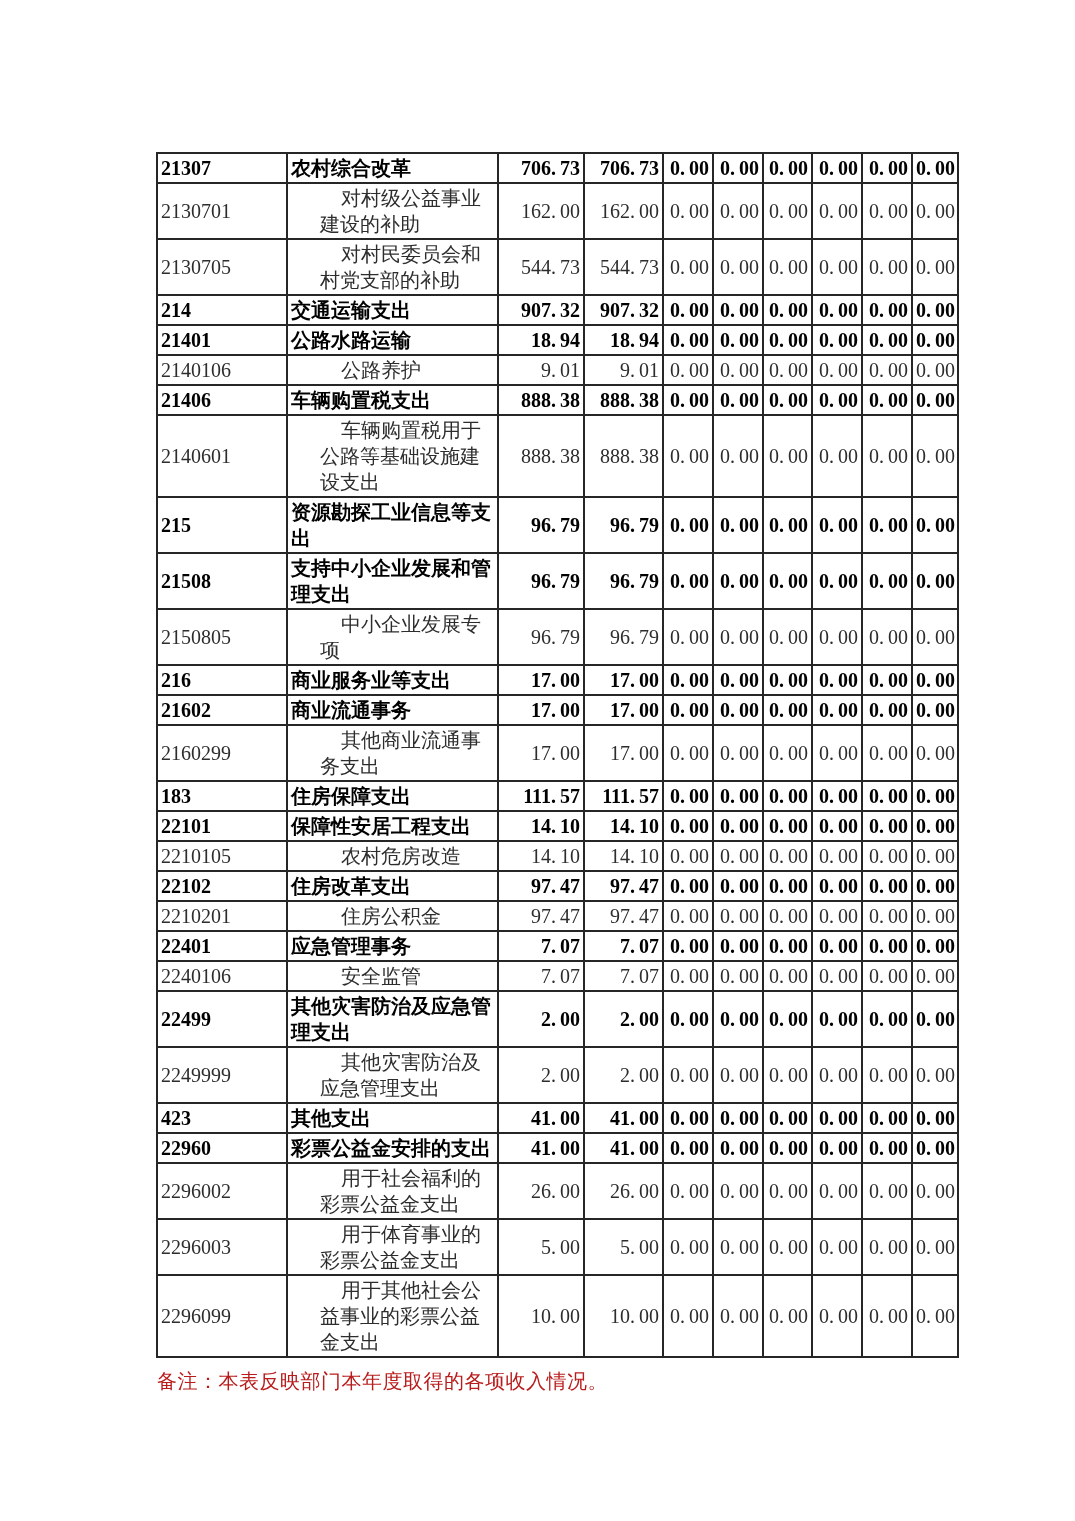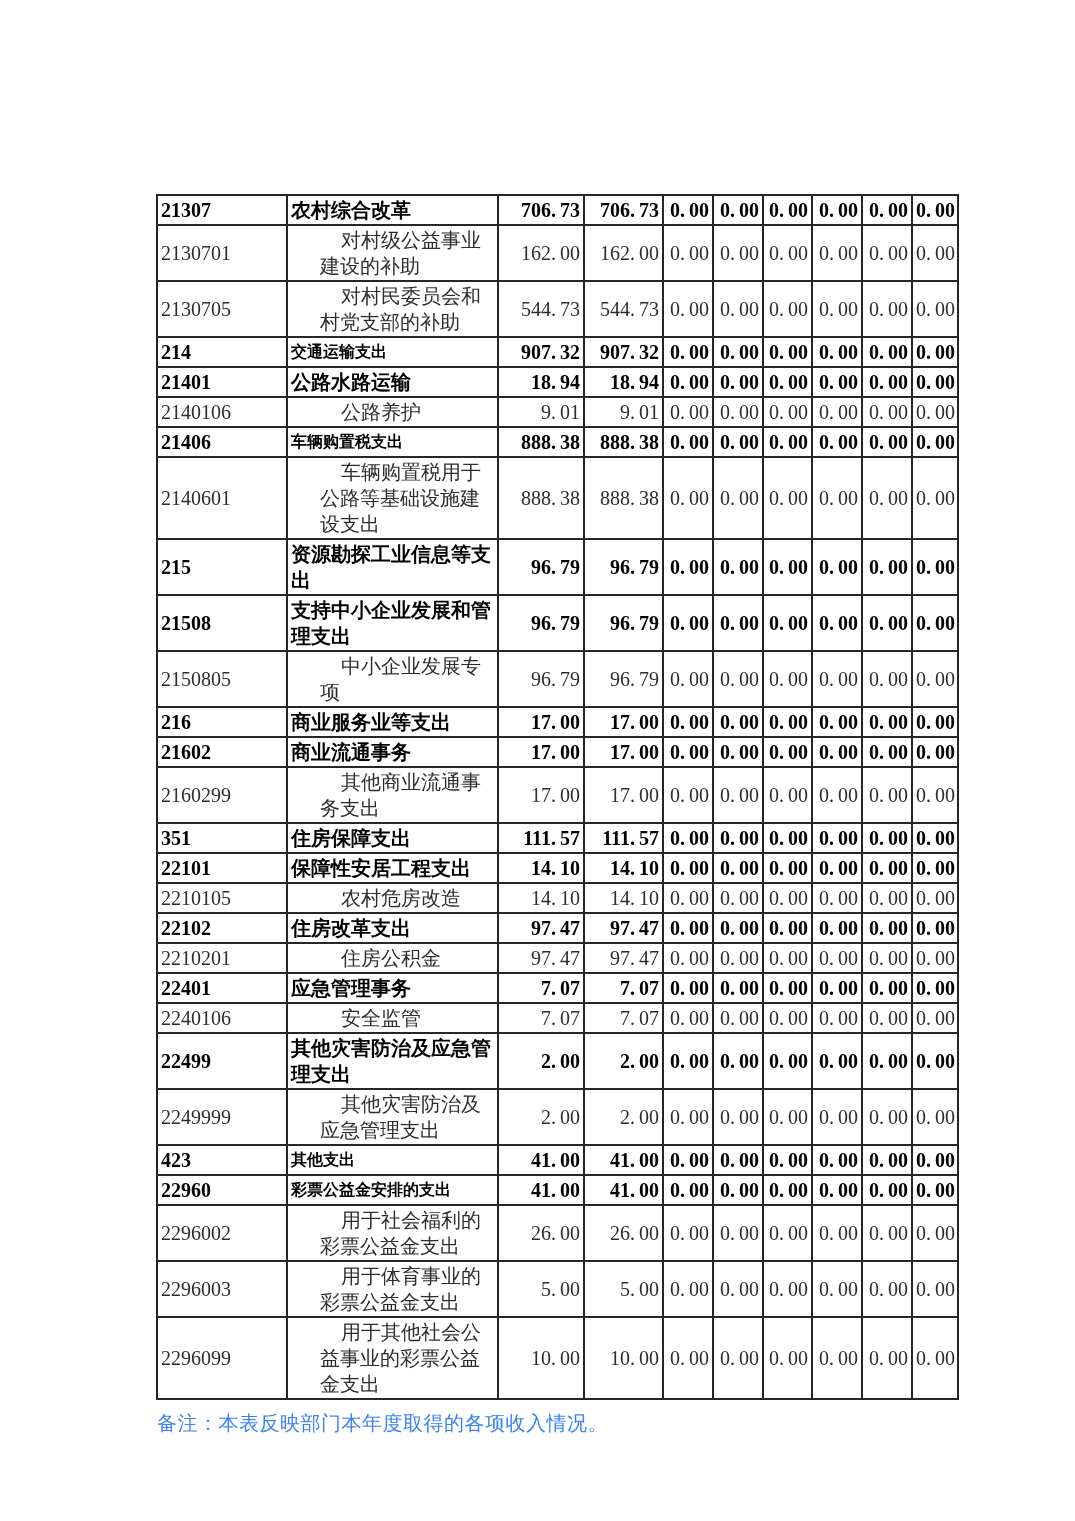--- a/index.html
+++ b/index.html
@@ -12,21 +12,20 @@
     height: 1521px;
     position: relative;
     font-family: "Liberation Serif", "DejaVu Serif", serif;
     color: #222222;
   }
   .sheet {
     position: absolute;
     left: 156px;
     top: 152px;
     width: 801px;
-    margin-top: 42px;
   }
   table.budget {
     width: 801px;
     border-collapse: collapse;
     table-layout: fixed;
   }
   table.budget td {
     border: 2px solid #262626;
     vertical-align: middle;
     font-size: 20px;
@@ -36,25 +35,25 @@
     overflow: hidden;
   }
   tr.row-detail { height: 29px; }
   tr.row-class  { height: 29px; }
   tr.row-small  { height: 27px; }
   td.code { padding-left: 5px; text-align: left; white-space: nowrap; }
   td.name { padding-left: 4px; padding-right: 2px; word-break: break-all; }
   td.num  { text-align: right; padding-right: 4px; padding-left: 1px; font-size: 18px; white-space: nowrap; }
   tr.row-class td { font-weight: bold; color: #000000; }
   tr.row-detail td.name { text-indent: 21px; padding-left: 32px; }
-  tr.row-small td.name { font-size: 16px; }
+  tr.row-small td.name { font-size: 20px; }
   .footnote {
     margin: 10px 0 0 1px;
     font-size: 20px;
-    color: #3b82f6;
+    color: #b91c1c;
     letter-spacing: 0.5px;
   }
 </style>
 </head>
 <body>
 
 <div class="sheet">
   <table class="budget">
     <colgroup>
       <col style="width:130px">
@@ -231,21 +230,21 @@
           <td class="num">17. 00</td>
           <td class="num">17. 00</td>
           <td class="num">0. 00</td>
           <td class="num">0. 00</td>
           <td class="num">0. 00</td>
           <td class="num">0. 00</td>
           <td class="num">0. 00</td>
           <td class="num">0. 00</td>
         </tr>
         <tr class="row-class">
-          <td class="code">351</td>
+          <td class="code">183</td>
           <td class="name">住房保障支出</td>
           <td class="num">111. 57</td>
           <td class="num">111. 57</td>
           <td class="num">0. 00</td>
           <td class="num">0. 00</td>
           <td class="num">0. 00</td>
           <td class="num">0. 00</td>
           <td class="num">0. 00</td>
           <td class="num">0. 00</td>
         </tr>

